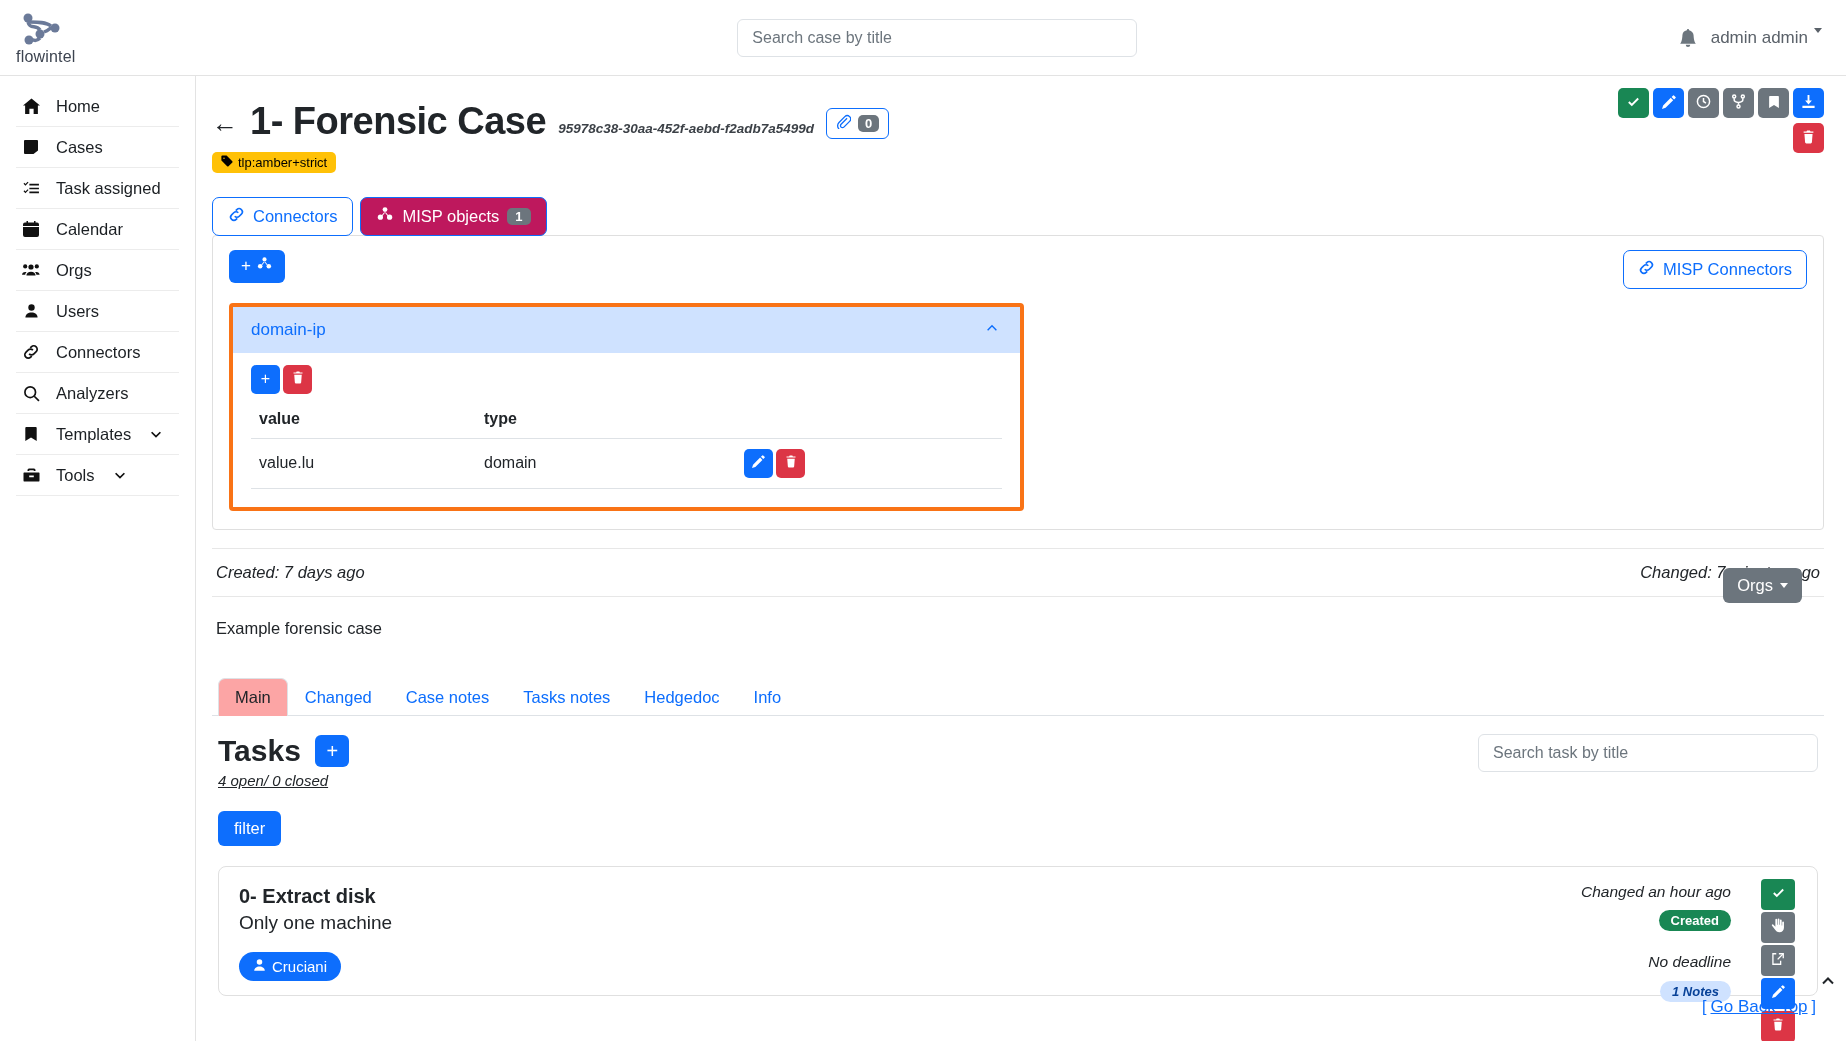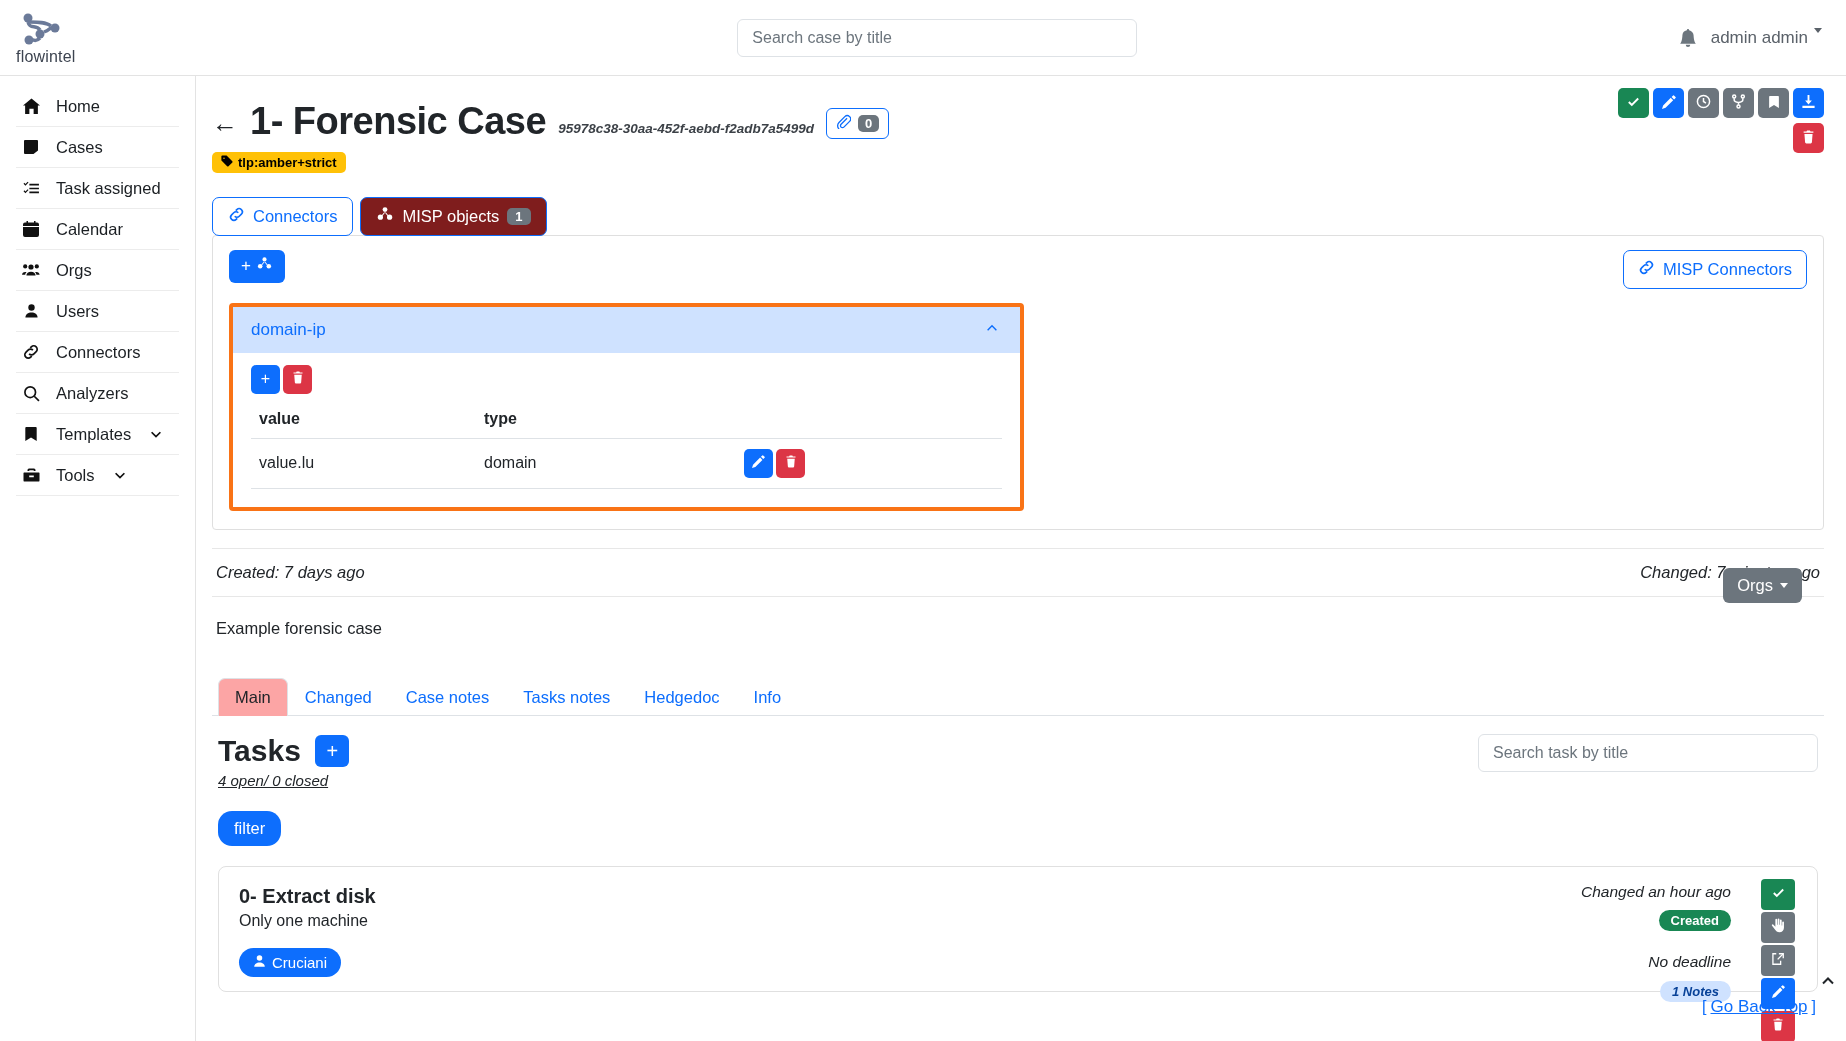--- a/index.html
+++ b/index.html
@@ -64,40 +64,40 @@
   .uuid { font-size:13.5px; font-style:italic; font-weight:600; color:#3c4147; padding-bottom:6px; }
   .attach-btn {
     display:inline-flex; align-items:center; gap:7px;
     border:1px solid #0d6efd; border-radius:6px; background:#fff;
     color:#0d6efd; padding:5px 9px; margin-bottom:3px; cursor:pointer;
   }
   .attach-btn .cnt { background:#6c757d; color:#fff; border-radius:5px;
                      font-size:13px; font-weight:700; padding:1px 7px; }
   .tlp-tag {
     display:inline-flex; align-items:center; gap:5px;
-    background:#ffc107; color:#000; font-weight:700; font-size:13px;
+    background:#ffc107; color:#000; font-weight:400; font-size:13px;
     border-radius:5px; padding:3px 9px; margin-top:10px;
   }
 
   
   .actions { position:absolute; top:12px; right:22px; display:flex; flex-direction:column; align-items:flex-end; gap:5px; }
   .actions-row { display:flex; gap:4px; }
   .abtn { width:31px;height:30px;border:none;border-radius:5px;color:#fff;
           display:flex;align-items:center;justify-content:center;cursor:pointer; }
   .abtn.green{background:#198754;} .abtn.blue{background:#0d6efd;}
   .abtn.gray{background:#6c757d;} .abtn.red{background:#dc3545;}
 
   
   .ctabs { display:flex; gap:7px; margin-top:24px; }
   .ctab {
     display:inline-flex; align-items:center; gap:8px;
     border-radius:7px; padding:8px 15px; font-size:16.5px; cursor:pointer;
   }
   .ctab.outline { border:1px solid #0d6efd; color:#0d6efd; background:#fff; }
-  .ctab.filled { background:#7f1d1d; color:#fff; border:1px solid #0d6efd; }
+  .ctab.filled { background:#be185d; color:#fff; border:1px solid #0d6efd; }
   .ctab .badge { background:#6c757d; color:#fff; border-radius:5px;
                  font-size:13px; font-weight:700; padding:1px 8px; }
 
   .conn-panel { border:1px solid #dfdfdf; border-radius:4px; margin-top:-1px; padding:14px 16px 18px 16px; }
   .conn-top { display:flex; justify-content:space-between; align-items:flex-start; }
   .add-misp-btn { background:#0d6efd; color:#fff; border:none; border-radius:6px;
                   height:33px; padding:0 12px; display:inline-flex; align-items:center;
                   gap:5px; font-size:17px; cursor:pointer; }
   .misp-conn-btn { display:inline-flex; align-items:center; gap:8px; border:1px solid #0d6efd;
                    border-radius:7px; color:#0d6efd; background:#fff; padding:8px 14px;
@@ -140,27 +140,27 @@
   
   .tasks-head { display:flex; justify-content:space-between; align-items:flex-start;
                 margin-top:18px; padding:0 6px; }
   .tasks-left h2 { font-size:30px; font-weight:700; margin:0; display:inline-block; vertical-align:middle;}
   .plus-btn { background:#0d6efd;color:#fff;border:none;border-radius:6px;width:34px;height:32px;
               font-size:20px;line-height:1;cursor:pointer;margin-left:10px;vertical-align:middle; }
   .open-closed { font-style:italic; font-size:15px; margin-top:4px; color:#212529;text-decoration:underline; }
   .task-search { width:340px;height:38px;border:1px solid #dee2e6;border-radius:6px;padding:0 14px;
                  font-size:16px;font-family:"Liberation Sans",sans-serif;outline:none; }
   .task-search::placeholder{ color:#6c757d; }
-  .filter-btn { background:#0d6efd;color:#fff;border:none;border-radius:14px;padding:8px 16px;
+  .filter-btn { background:#0d6efd;color:#fff;border:none;border-radius:6px;padding:8px 16px;
                 font-size:16.5px;margin:22px 0 0 6px;cursor:pointer; }
 
   .task-card { border:1px solid #e0e0e0; border-radius:8px; margin:20px 6px 0 6px;
                padding:18px 20px 14px 20px; position:relative; min-height:120px; }
   .task-title { font-size:20px; font-weight:700; margin:0 0 4px 0; }
-  .task-sub { font-size:16px; margin-bottom:18px; }
+  .task-sub { font-size:19px; margin-bottom:18px; }
   .assignee { display:inline-flex; align-items:center; gap:6px; background:#0d6efd; color:#fff;
               border-radius:20px; padding:6px 14px; font-size:15px; cursor:pointer; }
   .task-right { position:absolute; top:16px; right:86px; text-align:right; }
   .task-changed { font-style:italic; font-size:15.5px; }
   .status-badge { display:inline-block; background:#198754; color:#fff; border-radius:20px;
                   padding:3px 12px; font-size:13px; font-weight:700; margin-top:9px; }
   .no-deadline { font-style:italic; font-size:15.5px; margin-top:22px; }
   .notes-badge { display:inline-block; background:#cfe2ff; color:#084298; border-radius:20px;
                  padding:3px 12px; font-size:13px; font-weight:700; margin-top:10px; font-style:italic;}
   .task-actions { position:absolute; top:12px; right:22px; display:flex; flex-direction:column; gap:2px; }

